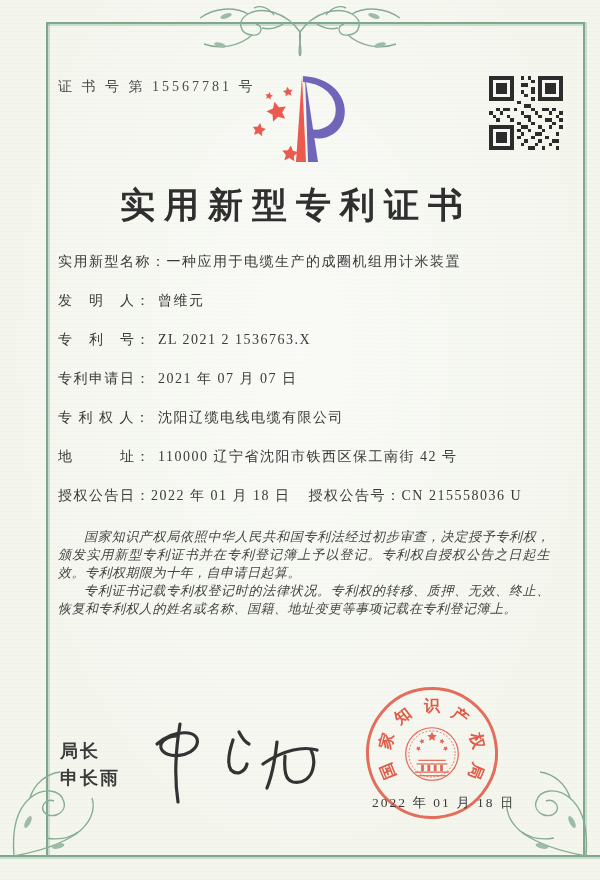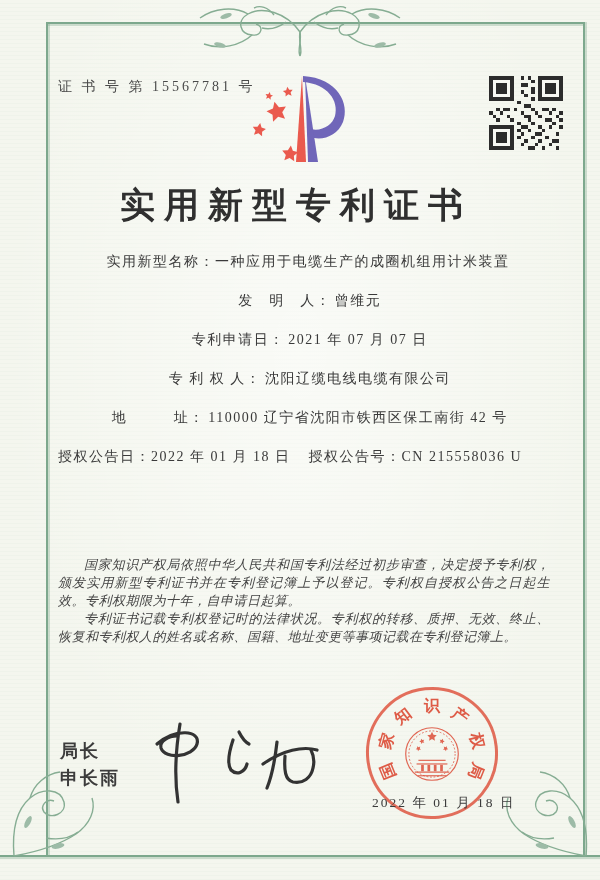--- a/index.html
+++ b/index.html
@@ -11,25 +11,25 @@
           radial-gradient(ellipse at 50% 40%, rgba(255,255,255,.55) 0%, rgba(255,255,255,0) 70%),
           repeating-linear-gradient(0deg, rgba(150,190,165,.055) 0 1px, rgba(0,0,0,0) 1px 4px),
           #f4f6ee; padding-left: 36px;}
   .rule{position:absolute;background:#7da88d;}
   .rule.h{height:2px;box-shadow:0 2px 0 rgba(125,168,141,.35);}
   .rule.v{width:2px;box-shadow:2px 0 0 rgba(125,168,141,.35);}
   .cert-no{position:absolute;left:58px;top:78px;font-size:14px;letter-spacing:3px;color:#4a4a4a;}
   .title{position:absolute;left:0;right:8px;top:182px;text-align:center;
          font-size:35px;font-weight:bold;letter-spacing:9px;color:#2f2f2f;}
   .fields{position:absolute;left:58px;top:253px;width:500px;font-size:14px;color:#3a3a3a;}
-  .frow{height:39px;letter-spacing:1.5px;white-space:nowrap;text-align:center;}
+  .frow{height:39px;letter-spacing:1.5px;white-space:nowrap;}
   .frow .lab{display:inline-block;min-width:100px;}
   .grantrow{display:flex;}
   .grantrow .g2{margin-left:18px;}
-  .paras{position:absolute;left:58px;top:556px;width:492px;font-size:13px;line-height:18px;
+  .paras{position:absolute;left:58px;top:528px;width:492px;font-size:13px;line-height:18px;
          color:#444;text-align:justify;font-style:italic;letter-spacing:.5px;}
   .paras p{margin:0;text-indent:2em;}
   .signer{position:absolute;left:60px;top:738px;font-family:"Liberation Sans","DejaVu Sans",sans-serif;
           font-size:18px;font-weight:bold;color:#3c3c3c;line-height:27px;letter-spacing:2px;}
   .sig-svg{position:absolute;left:145px;top:720px;}
   .seal-ring{position:absolute;left:366px;top:687px;width:132px;height:132px;border-radius:50%;
              border:3.5px solid rgba(233,79,58,.8);box-sizing:border-box;
              mix-blend-mode:multiply;transform:rotate(-6deg);}
   .seal-char{position:absolute;width:18px;height:18px;font-size:16px;font-weight:bold;
              color:rgba(230,72,50,.88);text-align:center;line-height:18px;mix-blend-mode:multiply;}
@@ -180,20 +180,23 @@
   <div class="title">实用新型专利证书</div>
 
   <div class="fields">
     <div class="frow">
       <span class="lab">实用新型名称：</span><span>一种应用于电缆生产的成圈机组用计米装置</span>
     </div>
     <div class="frow">
       <span class="lab">发　明　人：</span><span>曾维元</span>
     </div>
     <div class="frow">
+      <span class="lab">专　利　号：</span><span>ZL 2021 2 1536763.X</span>
+    </div>
+    <div class="frow">
       <span class="lab">专利申请日：</span><span>2021 年 07 月 07 日</span>
     </div>
     <div class="frow">
       <span class="lab">专 利 权 人：</span><span>沈阳辽缆电线电缆有限公司</span>
     </div>
     <div class="frow">
       <span class="lab">地　　　址：</span><span>110000 辽宁省沈阳市铁西区保工南街 42 号</span>
     </div>
     <div class="frow grantrow">
       <span><span>授权公告日：</span><span>2022 年 01 月 18 日</span></span>

